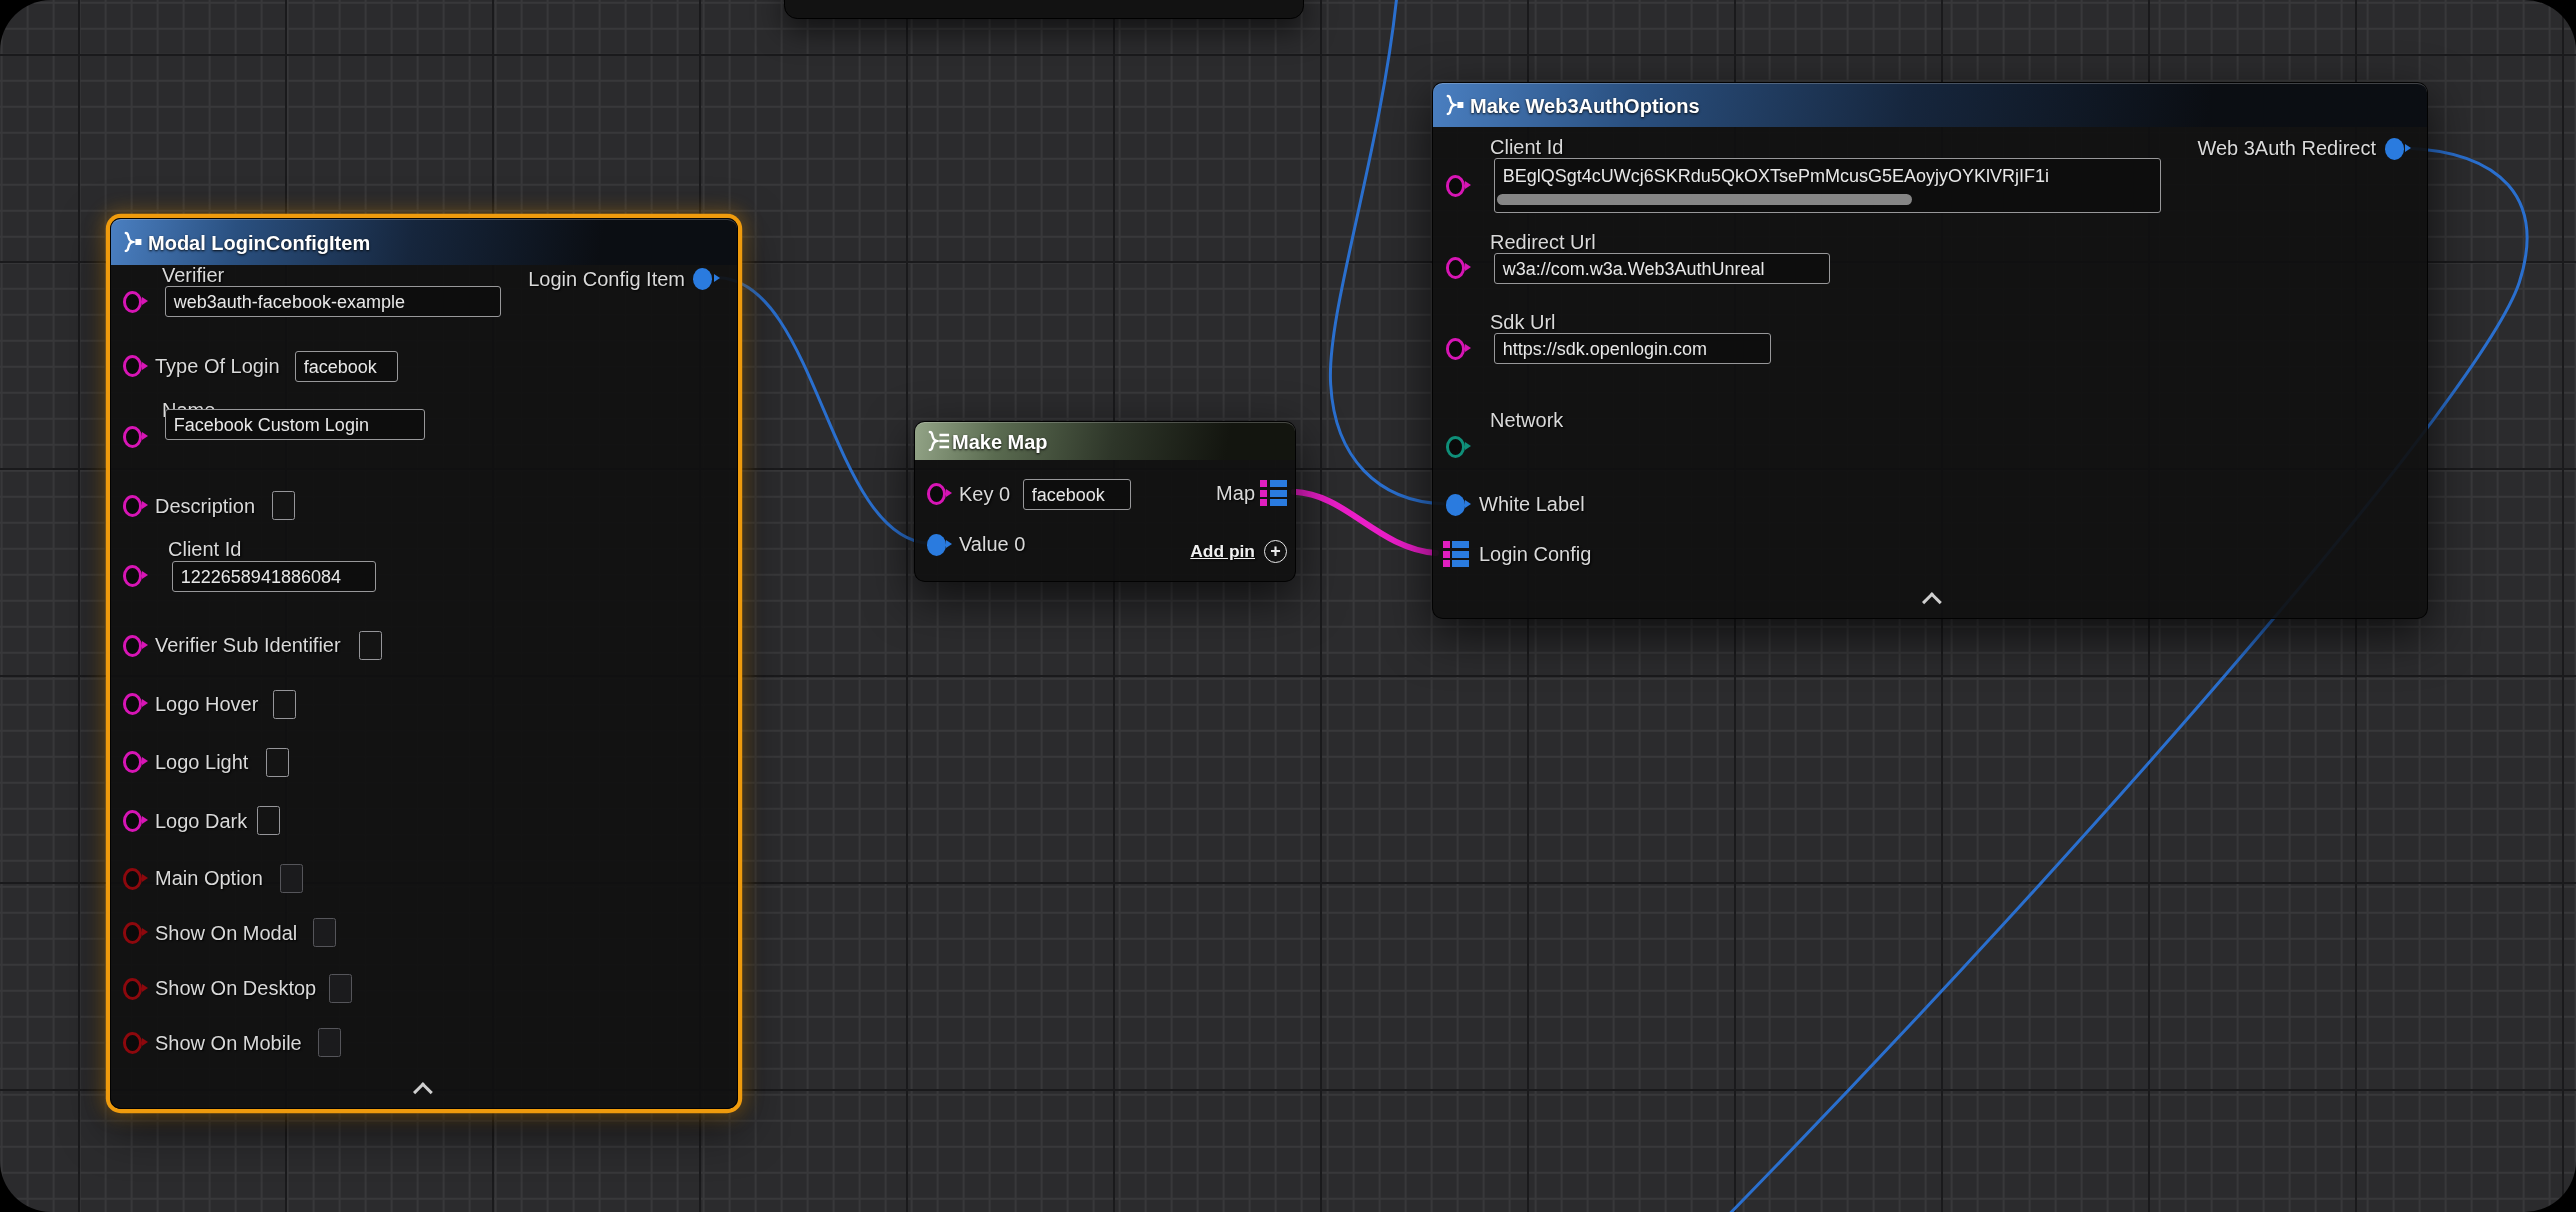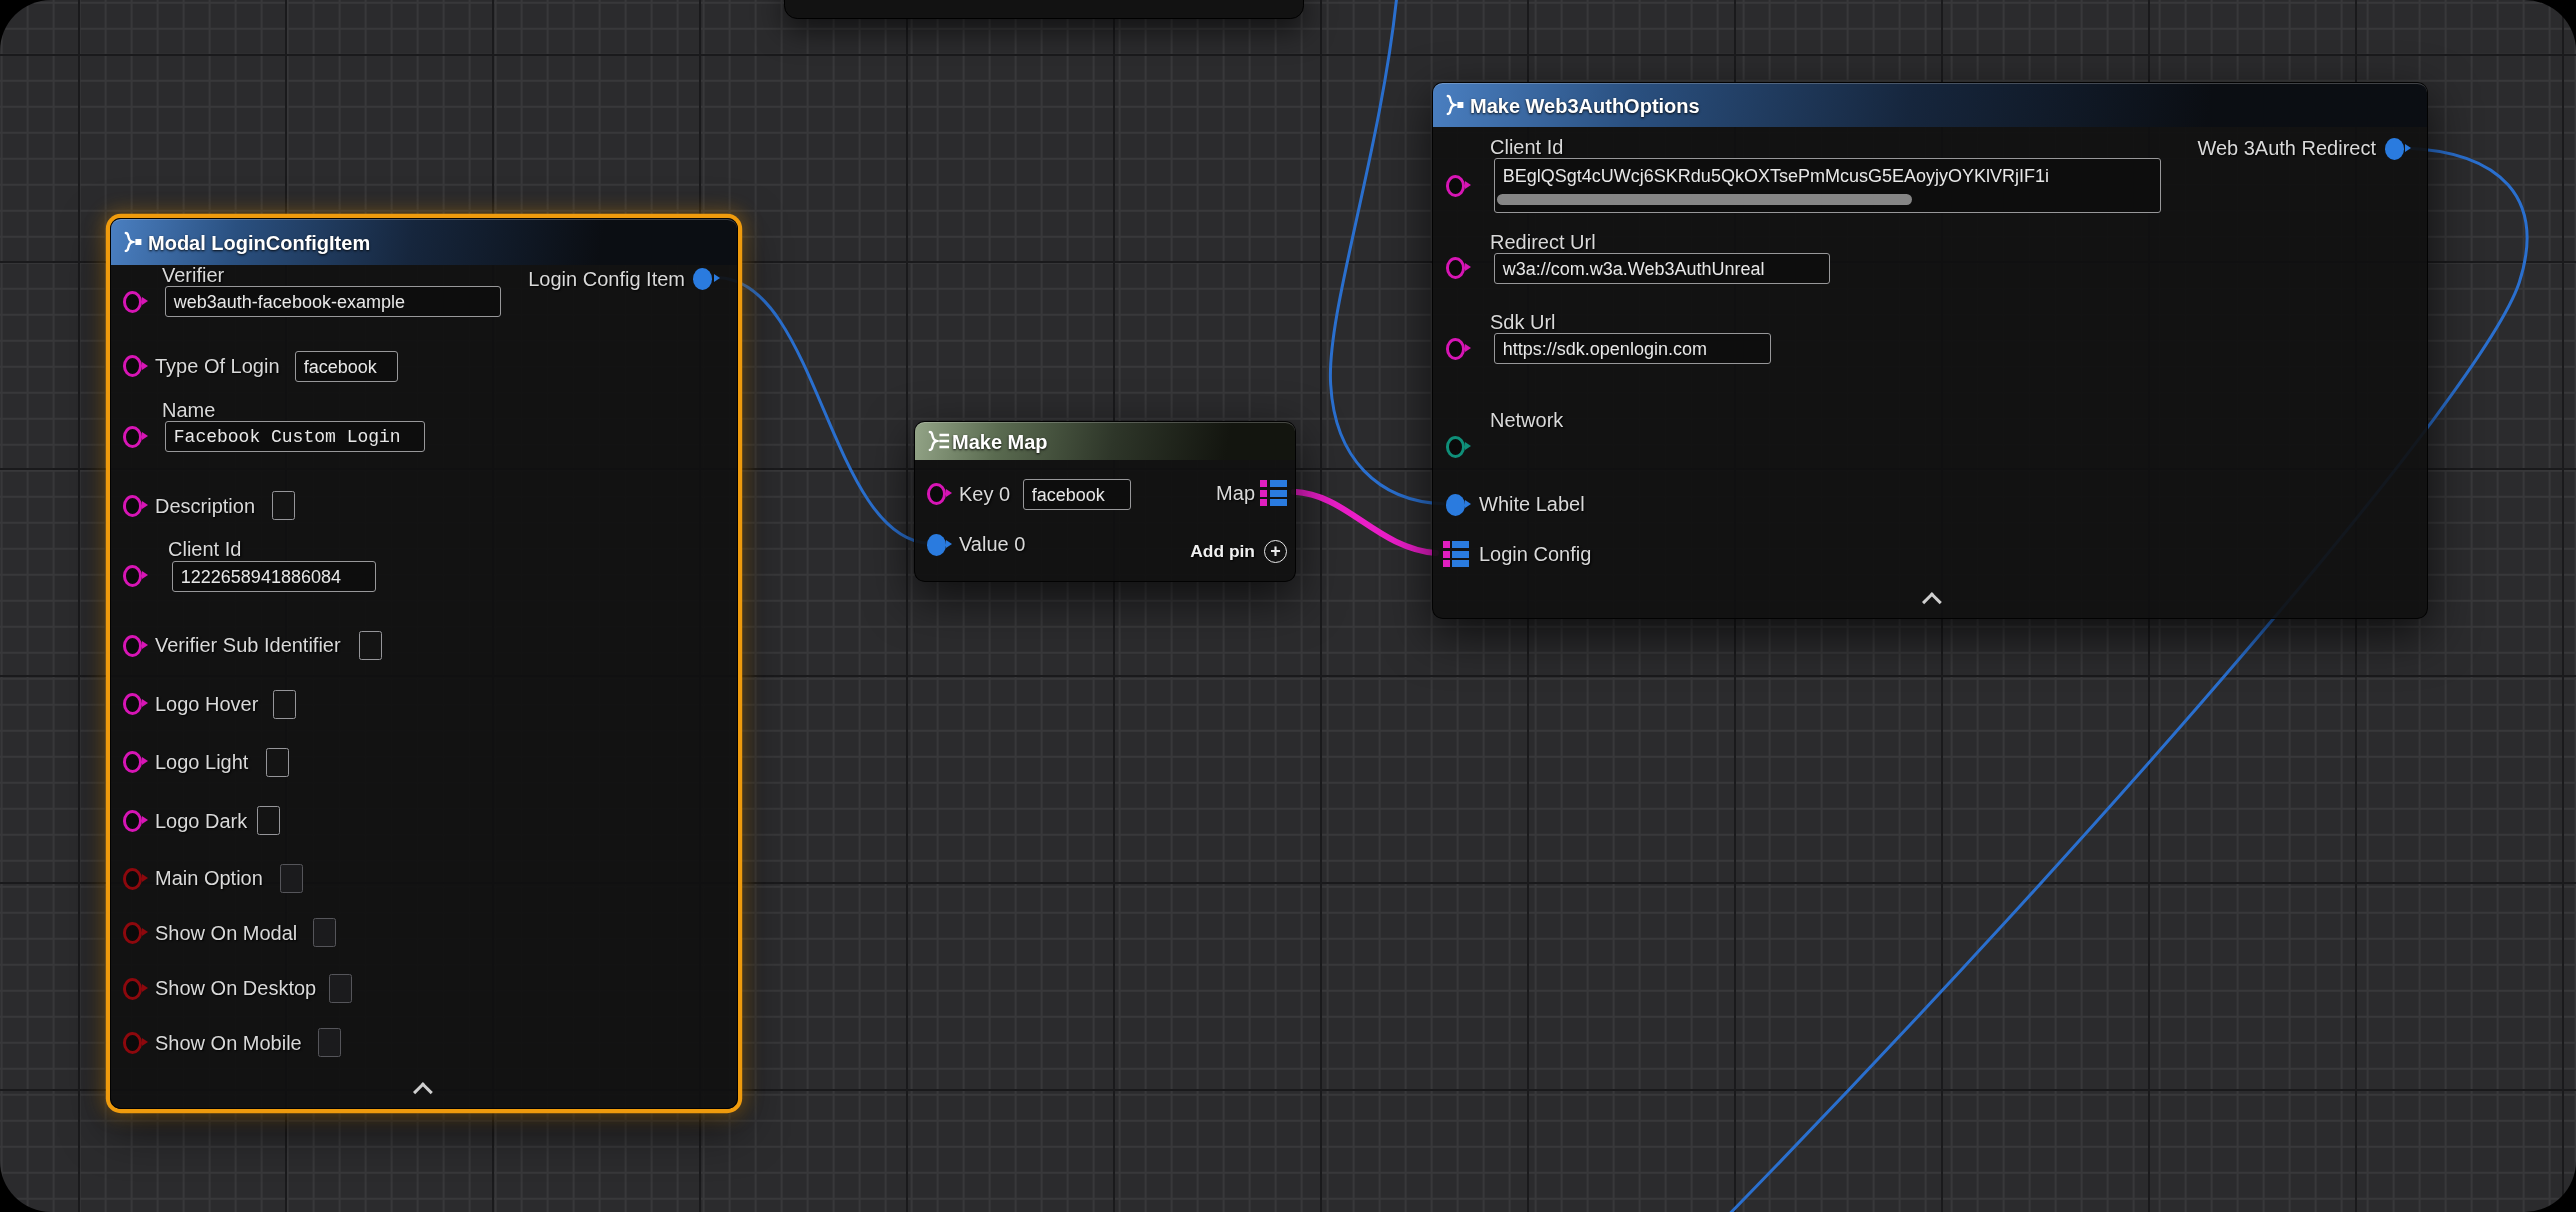--- a/index.html
+++ b/index.html
@@ -43,21 +43,21 @@
   .pin{position:absolute;box-sizing:border-box;}
   .pinc{width:19px;height:21.6px;border-radius:50%;border:3.6px solid;background:rgba(0,0,0,0.4);}
   .pinf{width:19px;height:21.6px;border-radius:50%;}
   .wedge{position:absolute;width:0;height:0;border-top:4.8px solid transparent;
          border-bottom:4.8px solid transparent;border-left:6px solid;}
   .mapicon{position:absolute;width:26.5px;height:26.5px;}
   .mapicon .r{position:absolute;height:7.2px;}
   .chev{position:absolute;width:10.8px;height:10.8px;border-left:3px solid #cfcfcf;
         border-top:3px solid #cfcfcf;transform:rotate(45deg);}
   .addlbl{position:absolute;color:#f0f0f0;font-size:17.4px;font-weight:700;line-height:20.4px;
-          text-align:right;text-shadow:1.2px 1.2px 1.8px rgba(0,0,0,0.85);}
+          text-align:right;text-shadow:1.2px 1.2px 1.8px rgba(0,0,0,0.85);text-decoration:underline;}
   .addcirc{position:absolute;box-sizing:border-box;width:23px;height:23px;border:1.8px solid #e9e9e9;
            border-radius:50%;color:#e9e9e9;}
   .addcirc::after{content:"+";position:absolute;left:50%;top:50%;transform:translate(-50%,-54%);
            font-size:18px;font-weight:700;}
   .slab{position:absolute;background:#121212;border:1.2px solid #000;border-radius:13.2px;
         box-shadow:0 10.8px 30px rgba(0,0,0,0.6);}
 </style>
 </head>
 <body>
 
@@ -83,21 +83,21 @@
           <div class="wedge" style="left: 31px; top: 78px; border-left-color: rgb(215, 21, 181);"></div>
           <div class="lbl" style="left: 51px; top: 46px;">Verifier</div>
           <div class="field" style="left: 54px; top: 67px; width: 336px; height: 31px; line-height: 31px;"><span>web3auth-facebook-example</span></div>
           <div class="pin pinc" style="left: 12px; top: 136px; border-color: rgb(215, 21, 181);"></div>
           <div class="wedge" style="left: 31px; top: 143px; border-left-color: rgb(215, 21, 181);"></div>
           <div class="lbl" style="left: 44px; top: 137px;">Type Of Login</div>
           <div class="field" style="left: 184px; top: 132px; width: 103px; height: 31px; line-height: 31px;"><span>facebook</span></div>
           <div class="pin pinc" style="left: 12px; top: 207px; border-color: rgb(215, 21, 181);"></div>
           <div class="wedge" style="left: 31px; top: 213px; border-left-color: rgb(215, 21, 181);"></div>
           <div class="lbl" style="left: 51px; top: 181px;">Name</div>
-          <div class="field" style="left: 54px; top: 202px; width: 260px; height: 31px; line-height: 31px; font-family: Liberation Mono, monospace;"><span>Facebook Custom Login</span></div>
+          <div class="field" style="left: 54px; top: 190px; width: 260px; height: 31px; line-height: 31px;"><span>Facebook Custom Login</span></div>
           <div class="pin pinc" style="left: 12px; top: 276px; border-color: rgb(215, 21, 181);"></div>
           <div class="wedge" style="left: 31px; top: 282px; border-left-color: rgb(215, 21, 181);"></div>
           <div class="lbl" style="left: 44px; top: 277px;">Description</div>
           <div class="cb" style="left: 161px; top: 272px;"></div>
           <div class="pin pinc" style="left: 12px; top: 346px; border-color: rgb(215, 21, 181);"></div>
           <div class="wedge" style="left: 31px; top: 352px; border-left-color: rgb(215, 21, 181);"></div>
           <div class="lbl" style="left: 57px; top: 320px;">Client Id</div>
           <div class="field" style="left: 61px; top: 342px; width: 204px; height: 31px; line-height: 31px;"><span>1222658941886084</span></div>
           <div class="pin pinc" style="left: 12px; top: 416px; border-color: rgb(215, 21, 181);"></div>
           <div class="wedge" style="left: 31px; top: 422px; border-left-color: rgb(215, 21, 181);"></div>

